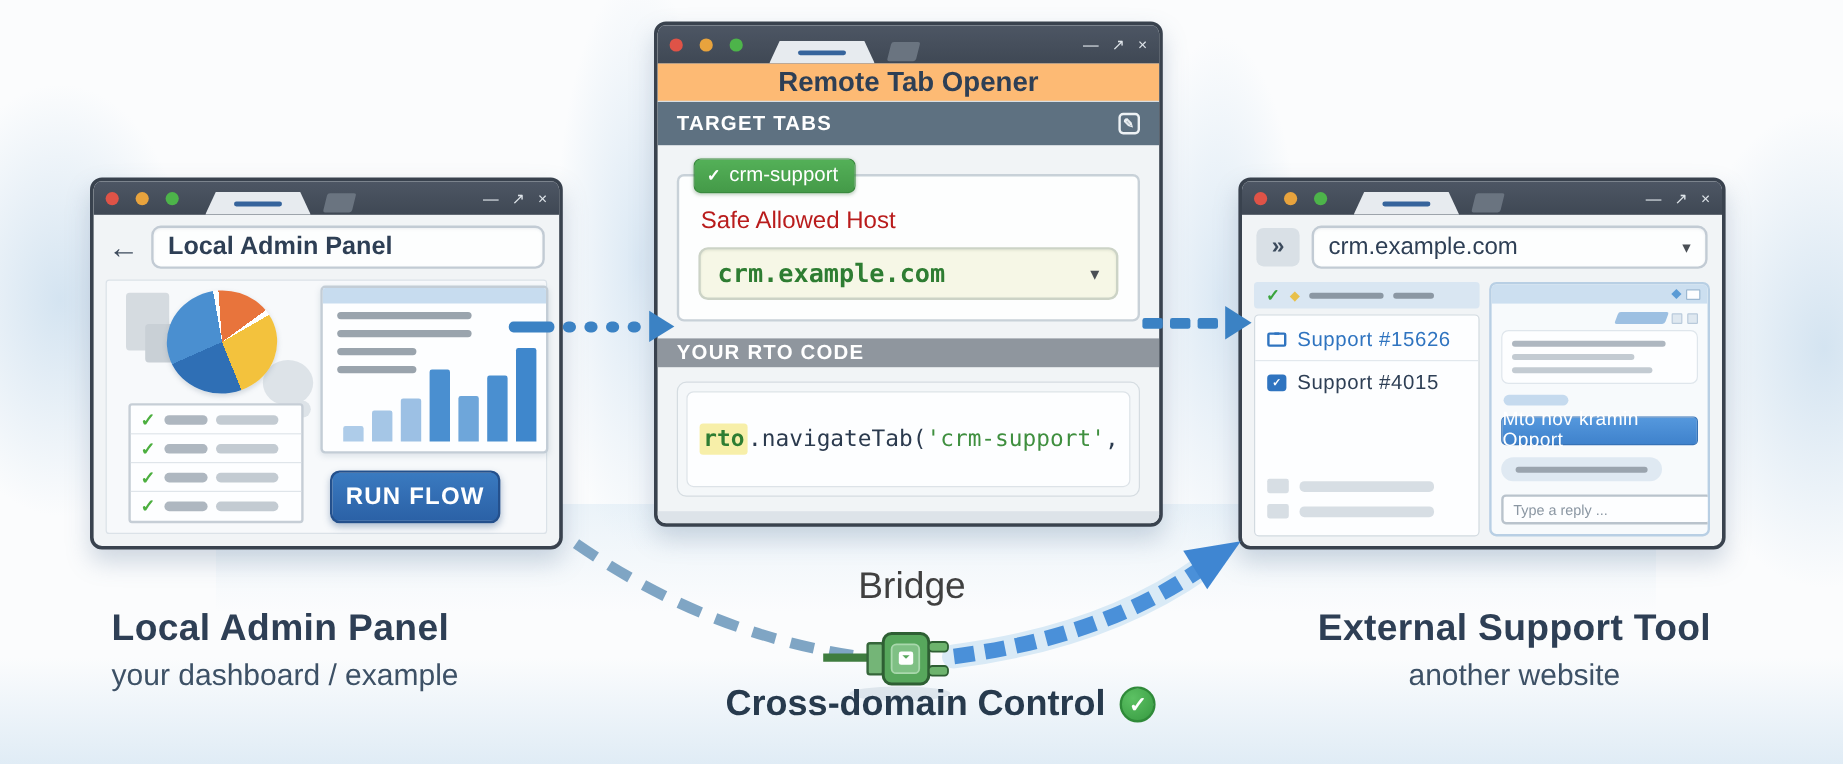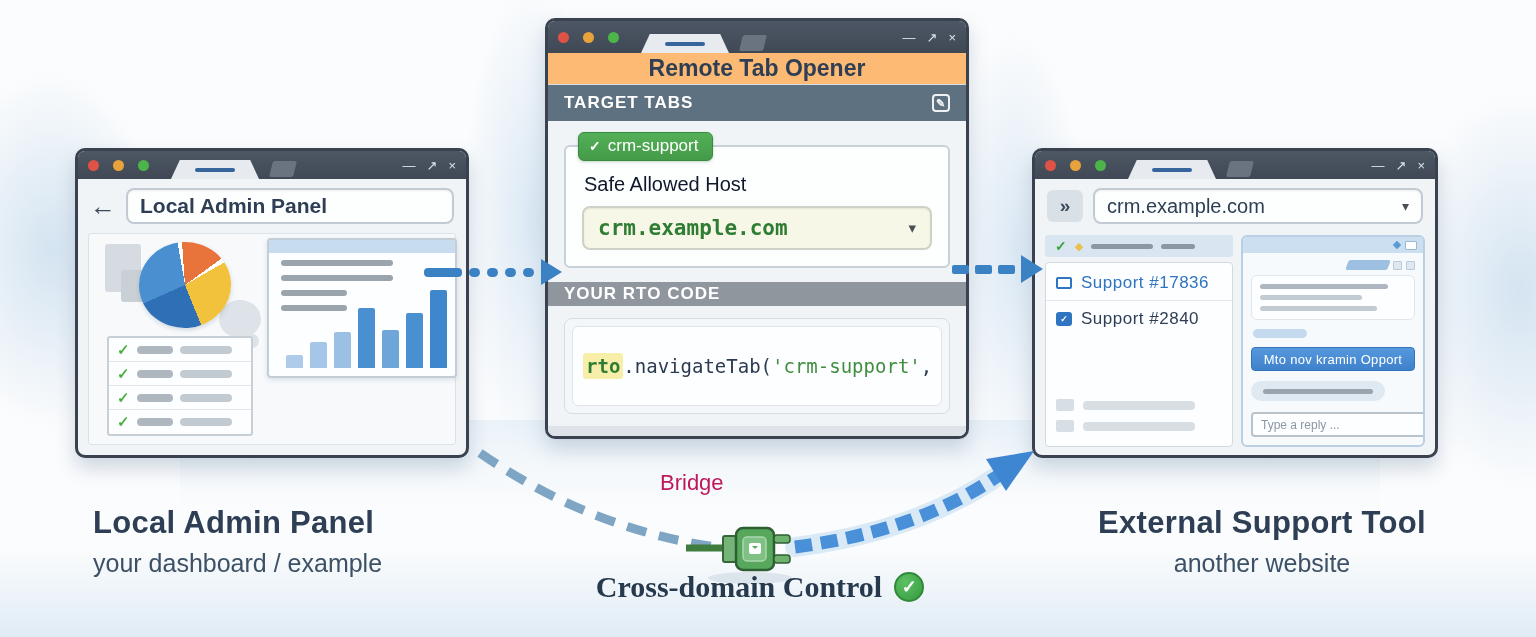--- a/index.html
+++ b/index.html
@@ -96,21 +96,21 @@
   .slate-bar { height:36px; background:#5e7181; color:#fff; display:flex; align-items:center; padding:16px 16px; font-weight:bold; font-size:17px; letter-spacing:1px; }
   .edit-icon { margin-left:auto; width:18px; height:18px; border:2px solid #eef2f5; border-radius:4px; display:flex; align-items:center; justify-content:center; font-size:11px; color:#eef2f5; }
   .target-card { position:relative; margin:24px 16px 14px 16px; background:#fdfefe; border:2px solid #c8d1d8; border-radius:6px; padding:20px 16px 16px 16px; }
   .tab-badge {
     position:absolute; top:-15px; left:12px;
     background:linear-gradient(#54b058,#449a48); border:1px solid #3a8a3f; border-radius:6px;
     color:#fff; font-size:17px; padding:3px 14px 4px 10px;
     display:inline-flex; align-items:center; gap:7px; box-shadow:0 1px 3px rgba(60,110,60,.3);
   }
   .tab-badge .bcheck { font-weight:bold; font-size:14px; }
-  .host-label { font-size:20px; color:#0f172a; margin:6px 0 10px 2px; }
+  .host-label { font-size:20px; color:#b91c1c; margin:6px 0 10px 2px; }
   .host-select {
     height:44px; background:#f6f7e6; border:2px solid #ccd3c6; border-radius:8px;
     display:flex; align-items:center; padding:0 14px; cursor:pointer;
     box-shadow:inset 0 1px 2px rgba(130,140,110,.15);
   }
   .host-value { font-family:"DejaVu Sans Mono", monospace; font-size:21px; font-weight:bold; color:#2e7d32; }
   .host-caret { margin-left:auto; color:#4a4f55; font-size:15px; }
   .gray-bar { height:34px; background:#8f969e; color:#fff; display:flex; align-items:center; padding:0 16px; font-weight:bold; font-size:17px; letter-spacing:1px; }
   .code-wrap { margin:12px 16px; background:#f4f7f9; border:1px solid #d5dce1; border-radius:8px; padding:7px; }
   .code-box { background:#fdfeff; border:1px solid #dde3e8; border-radius:6px; padding:28px 10px; white-space:nowrap; overflow:hidden;
@@ -155,21 +155,21 @@
   .chat-minibar { height:12px; margin:6px 8px 0 8px; display:flex; justify-content:flex-end; align-items:center; gap:4px; }
   .mini-blue { width:42px; height:10px; background:#9dc0e2; transform:skewX(-20deg); border-radius:2px; }
   .mini-sq { width:9px; height:9px; background:#dfe8f0; border:1px solid #b9cadb; border-radius:1px; }
   .chat-body { flex:1; padding:4px 8px 8px 8px; display:flex; flex-direction:column; }
   .msg-card { background:#fdfeff; border:1px solid #dfe6ec; border-radius:6px; padding:8px; display:flex; flex-direction:column; gap:6px; }
   .msg-card i { display:block; height:5px; border-radius:3px; background:#c3cbd2; }
   .msg-card i.l1 { width:88%; background:#aeb7c0; }
   .msg-card i.l2 { width:70%; }
   .msg-card i.l3 { width:80%; }
   .chat-pill { width:54px; height:9px; background:#c5daee; border-radius:5px; margin:9px 0 0 2px; }
-  .chat-btn { margin-top:9px; height:24px; background:linear-gradient(#5598dd,#3f82cc); border:1px solid #3672b6; border-radius:4px; color:#fff; font-size:13px; display:flex; align-items:center; justify-content:center; letter-spacing:.3px; cursor:pointer; }
+  .chat-btn { margin-top:9px; height:24px; background:linear-gradient(#5598dd,#3f82cc); border:1px solid #3672b6; border-radius:4px; color:#fff; font-size:16px; display:flex; align-items:center; justify-content:center; letter-spacing:.3px; cursor:pointer; }
   .chat-bubble { margin-top:10px; width:82%; height:20px; background:#dfe9f2; border-radius:10px; display:flex; align-items:center; padding:0 12px; }
   .chat-bubble i { width:100%; height:5px; background:#9aa4ae; border-radius:3px; }
   .reply-row { margin-top:auto; display:flex; gap:5px; }
   .reply-input { flex:1; height:25px; background:#fdfeff; border:2px solid #b9c3cc; border-radius:4px; padding:0 8px; font-size:12px; color:#7b8793; font-family:"Liberation Sans", sans-serif; outline:none; }
   .reply-input::placeholder { color:#8b97a3; }
 
   
   .arrow-1 { position:absolute; left:424px; top:259px; display:flex; align-items:center; gap:7px; }
   .arrow-1 .dash { width:38px; height:9px; background:#3b82c4; border-radius:4px; }
   .arrow-1 .adot { width:11px; height:9px; background:#3b82c4; border-radius:5px; }
@@ -177,22 +177,22 @@
   .arrow-2 { position:absolute; left:952px; top:255px; display:flex; align-items:center; gap:6px; }
   .arrow-2 .dash { width:17px; height:9px; background:#3b82c4; border-radius:2px; }
   .arrow-2 .tri { width:0; height:0; border-left:22px solid #3b82c4; border-top:14px solid transparent; border-bottom:14px solid transparent; }
   #bridge-svg { position:absolute; left:430px; top:425px; }
 
   
   .caption-left { position:absolute; left:93px; top:505px; }
   .caption-right { position:absolute; left:1082px; top:505px; width:360px; text-align:center; }
   .cap-title { font-size:31px; font-weight:bold; color:#2e3f55; letter-spacing:.3px; }
   .cap-sub { font-size:25px; color:#3d5166; margin-top:8px; }
-  .bridge-label { position:absolute; left:660px; top:470px; width:200px; text-align:left; font-size:22px; color:#be185d; }
-  .cross-domain { position:absolute; left:520px; top:570px; width:480px; display:flex; align-items:center; justify-content:center; gap:12px;font-family:Liberation Serif, serif; }
+  .bridge-label { position:absolute; left:660px; top:470px; width:200px; text-align:center; font-size:31px; color:#404040; }
+  .cross-domain { position:absolute; left:544px; top:570px; width:480px; display:flex; align-items:center; justify-content:center; gap:12px; }
   .cross-domain .cd-text { font-size:30px; font-weight:bold; color:#273a4d; }
   .cd-check { width:30px; height:30px; background:radial-gradient(circle at 35% 30%, #5cc163, #379a41); border:2px solid #2f8a39; border-radius:50%; color:#fff; font-weight:bold; font-size:18px; display:flex; align-items:center; justify-content:center; }
 </style>
 </head>
 <body>
 
 <div class="wash wash1"></div>
 <div class="wash wash2"></div>
 <div class="wash wash3"></div>
 <div class="wash wash4"></div>
@@ -262,20 +262,21 @@
       <div class="bars">
           <div class="bar" style="height: 13px; background: rgb(174, 204, 233);"></div>
           <div class="bar" style="height: 26px; background: rgb(165, 198, 230);"></div>
           <div class="bar" style="height: 36px; background: rgb(156, 192, 228);"></div>
           <div class="bar" style="height: 60px; background: rgb(74, 143, 208);"></div>
           <div class="bar" style="height: 38px; background: rgb(110, 166, 218);"></div>
           <div class="bar" style="height: 55px; background: rgb(74, 143, 208);"></div>
           <div class="bar" style="height: 78px; background: rgb(63, 135, 204);"></div>
         </div>
     </div>
+    <div class="run-flow">RUN FLOW</div>
   </div>
 </div>
 
 <div class="window" id="center-window">
   <div class="titlebar h32">
     <span class="dot red"></span>
       <span class="dot orange"></span>
       <span class="dot green"></span>
     <span class="tab">
         <i class="tabdash"></i>
@@ -340,25 +341,25 @@
     <div class="crm-left">
       <div class="status-strip">
         <span class="st-check">✓</span>
         <span class="st-diamond">◆</span>
         <i class="st-line1"></i>
         <i class="st-line2"></i>
       </div>
       <div class="ticket-card">
         <div class="ticket-row first">
           <span class="briefcase-icon"></span>
-          <span class="ticket-text-blue">Support #17836</span>
+          <span class="ticket-text-blue">Support #15626</span>
         </div>
         <div class="ticket-row">
           <span class="checksq-icon">✓</span>
-          <span class="ticket-text-dark">Support #2840</span>
+          <span class="ticket-text-dark">Support #4015</span>
         </div>
         <div class="ph-rows">
           <div class="ph-row">
               <i class="ph-ico"></i>
               <i class="ph-bar"></i>
             </div>
           <div class="ph-row">
               <i class="ph-ico"></i>
               <i class="ph-bar"></i>
             </div>

